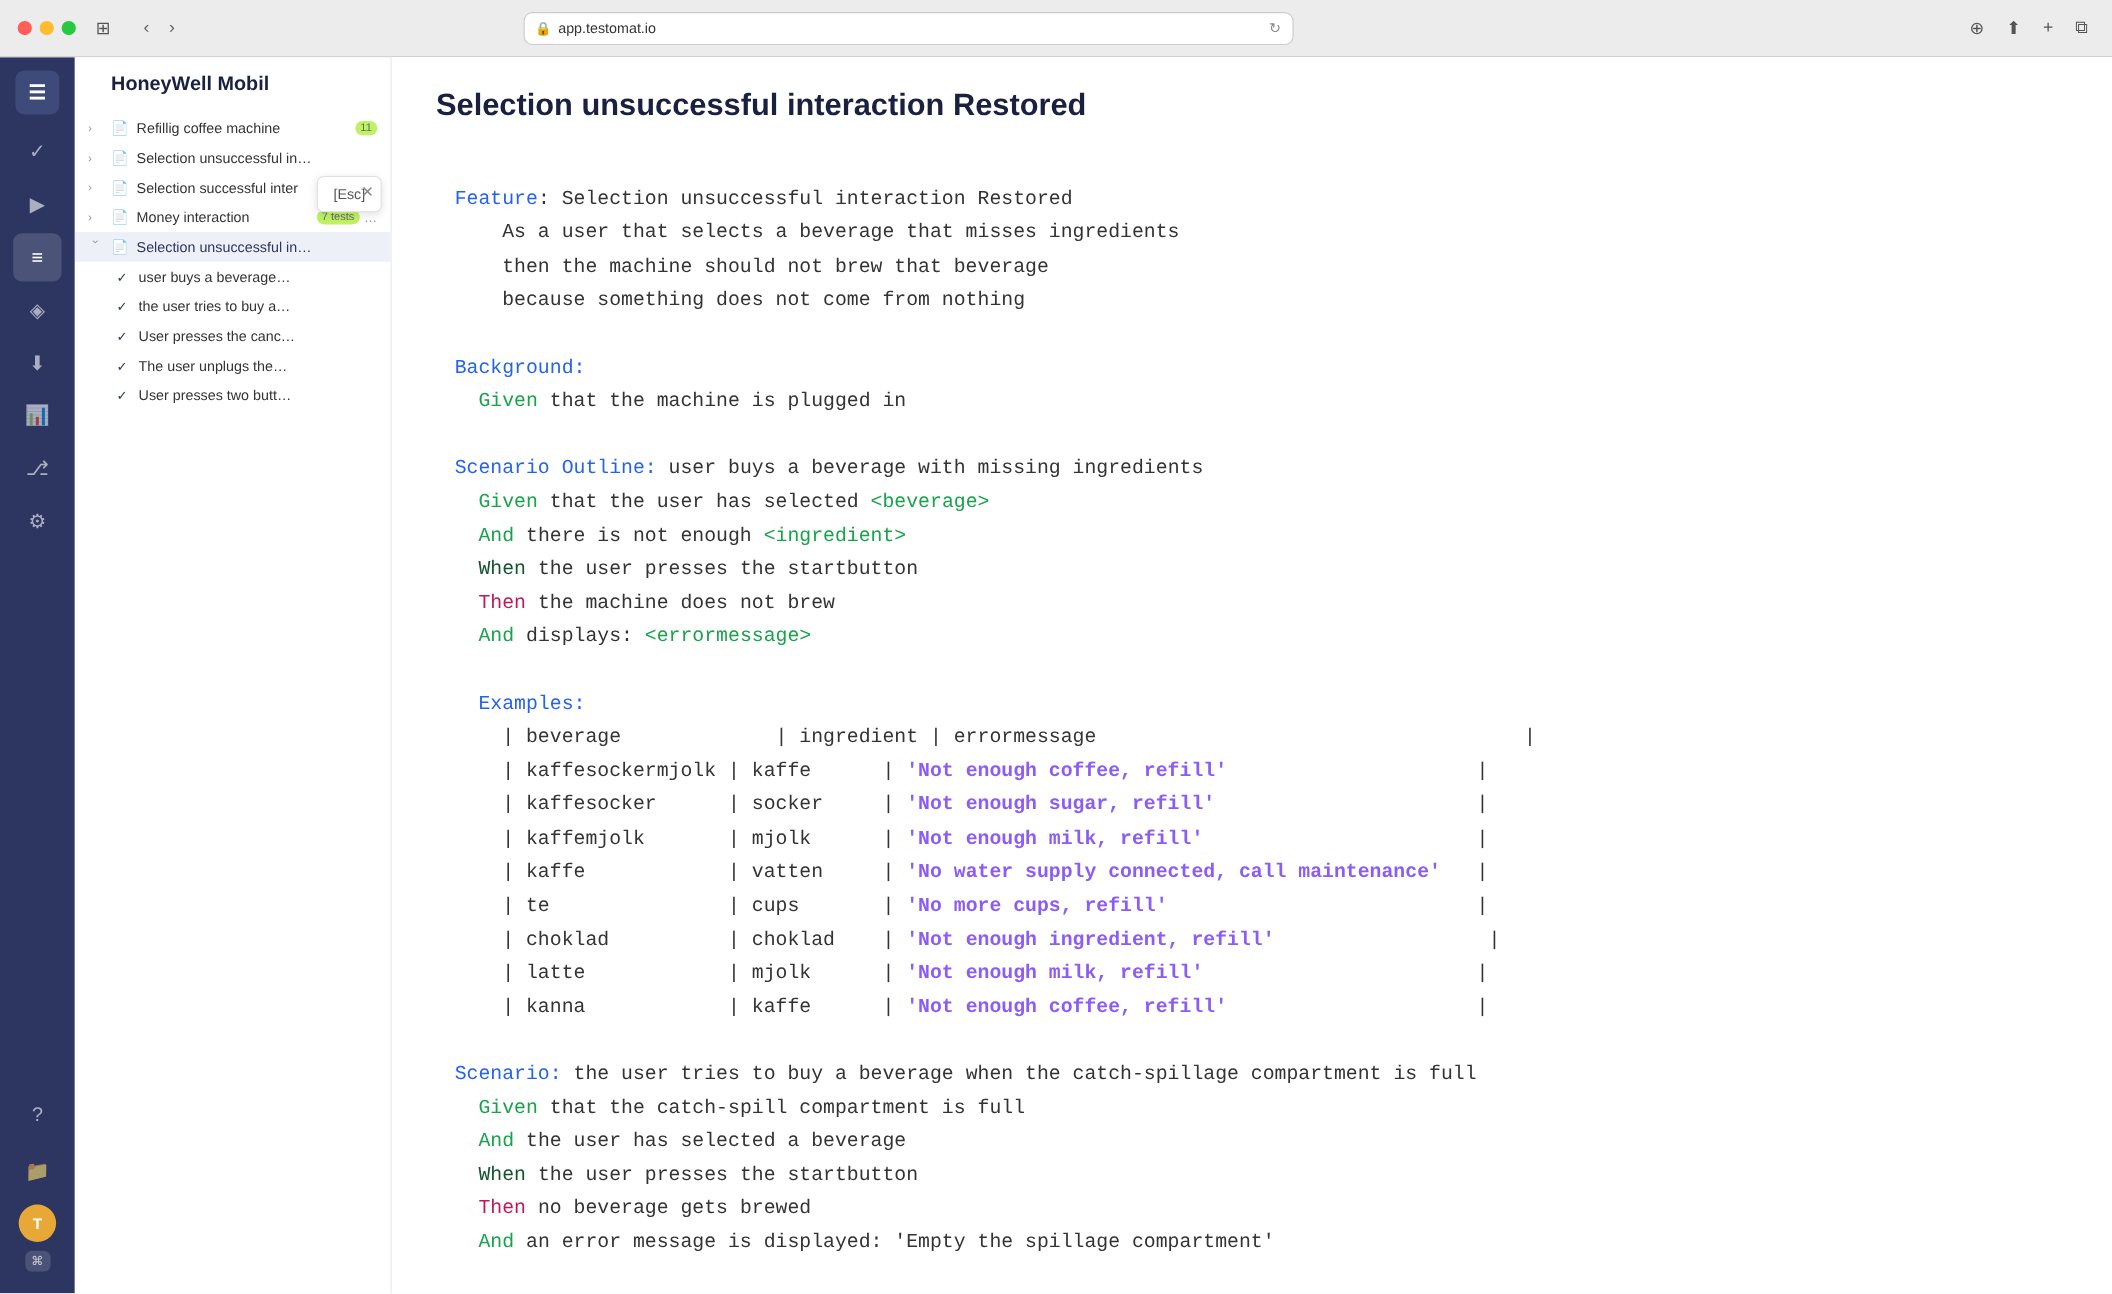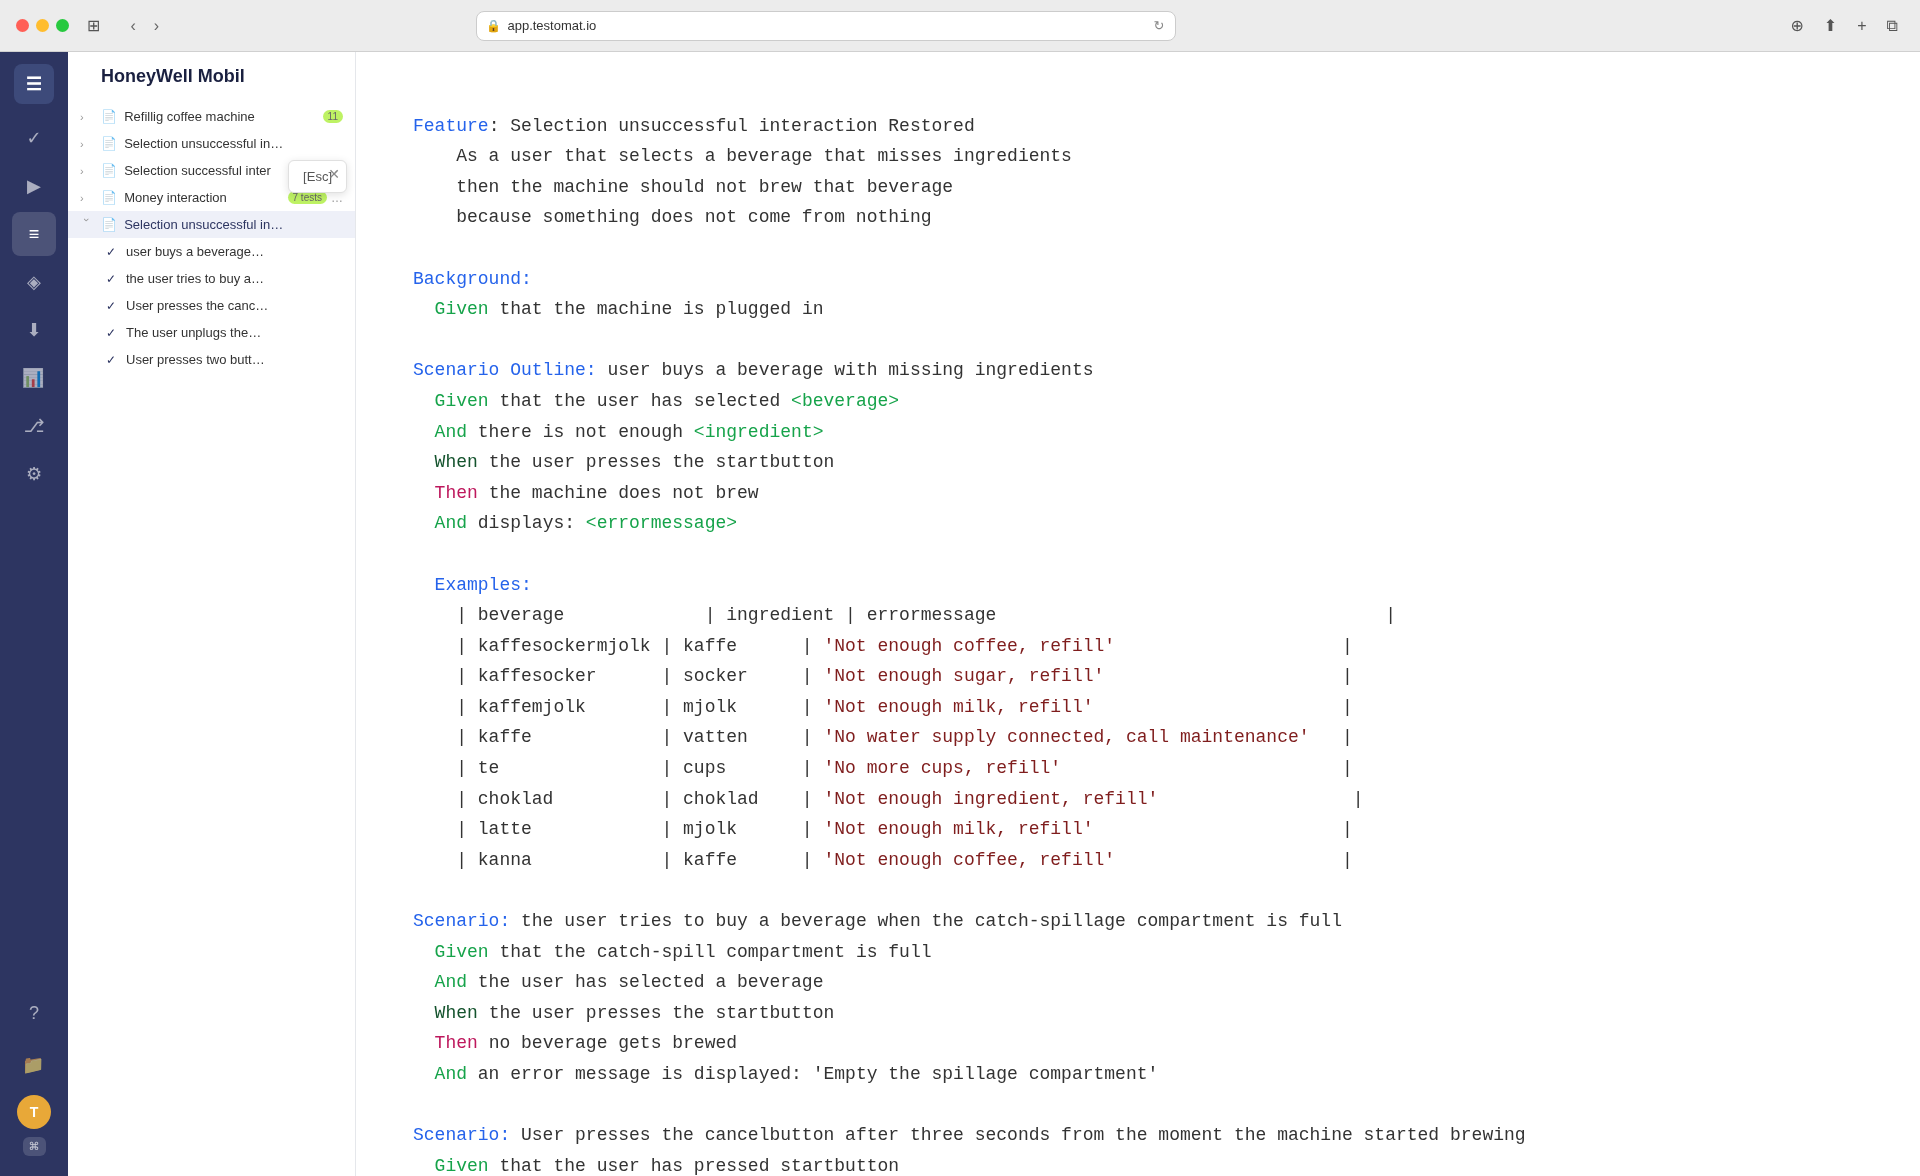--- a/index.html
+++ b/index.html
@@ -190,21 +190,21 @@
       line-height: 1.7;
       color: #333;
       white-space: pre;
       margin-left: 17px;
     }
     .kw-blue { color: #2563eb; font-weight: 500; }
     .kw-green { color: #16a34a; font-weight: 500; }
     .kw-orange { color: #14532d; font-weight: 500; }
     .kw-purple { color: #be185d; }
     .kw-param { color: #16a34a; }
-    .str-val { color: #7f1d1d; }
+    .str-val { color: #8b5cf6; font-weight: bold; }
   </style>
 </head>
 <body>
 
 <div class="browser-chrome">
   <div class="traffic-lights">
     <div class="tl tl-red"></div>
     <div class="tl tl-yellow"></div>
     <div class="tl tl-green"></div>
   </div>
@@ -312,20 +312,21 @@
 
       <div class="tree-item sub-item">
         <span class="check-icon">✓</span>
         <span class="item-label">User presses two butt…</span>
       </div>
 
     </div>
   </div>
 
   <div class="main-content">
+    <h1 class="page-title">Selection unsuccessful interaction Restored</h1>
 
     <div class="code-block">
 <span class="kw-blue">Feature</span>: Selection unsuccessful interaction Restored
     As a user that selects a beverage that misses ingredients
     then the machine should not brew that beverage
     because something does not come from nothing
 
 <span class="kw-blue">Background:</span>
   <span class="kw-green">Given</span> that the machine is plugged in
 

